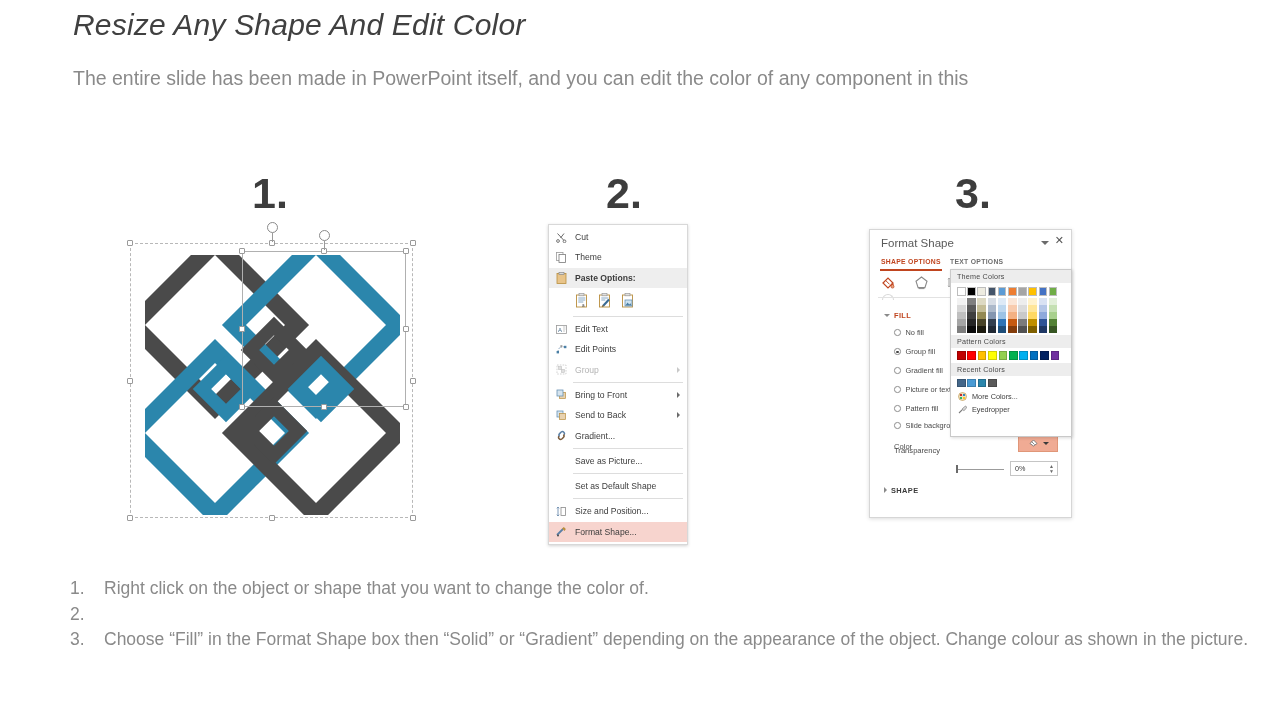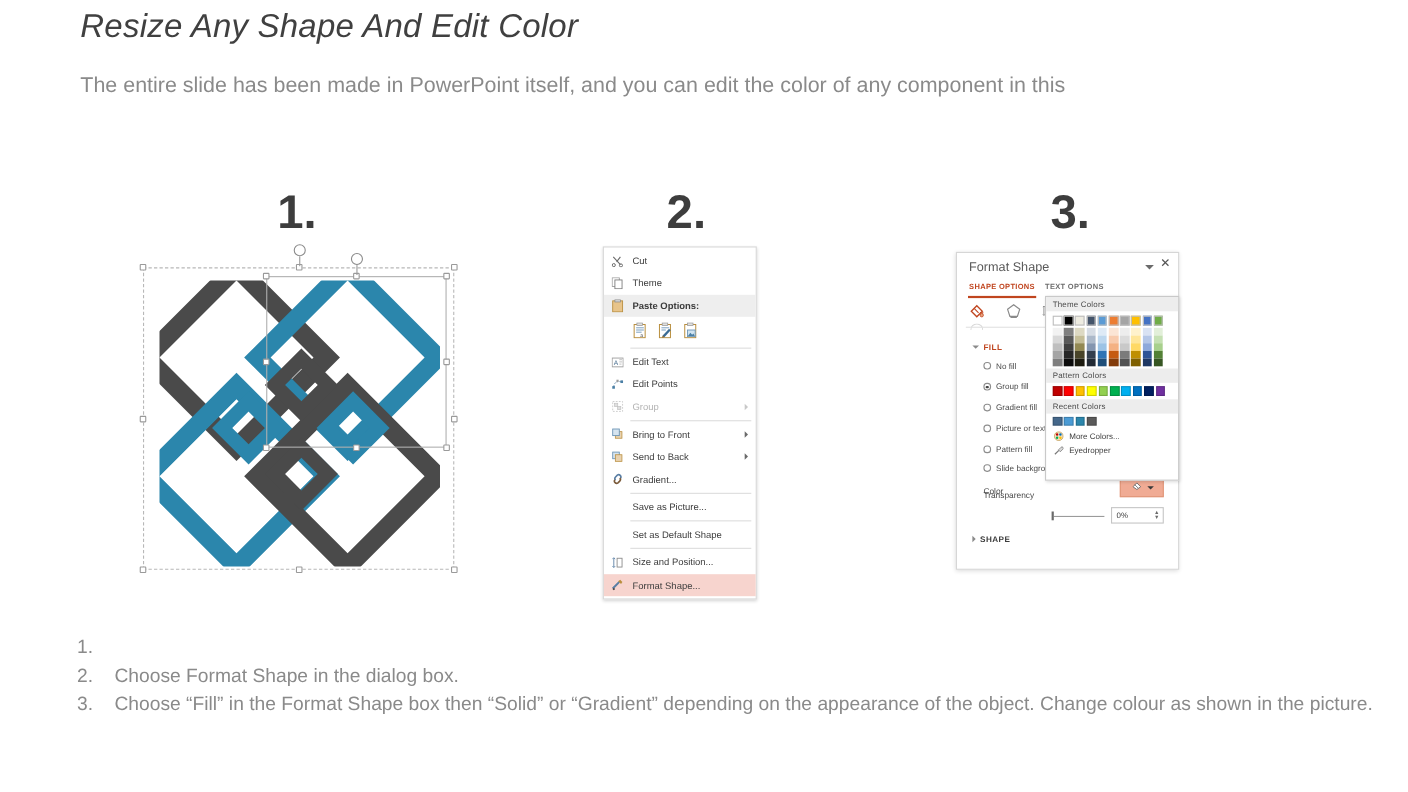--- a/index.html
+++ b/index.html
@@ -621,22 +621,22 @@
           </svg>
       </span>
       <span>Eyedropper</span>
     </div>
   </div>
 </div>
 
 <div id="instructions" style="position:absolute;left:70px;top:576px;width:1200px;">
   <div style="display:flex;font-size:17.5px;line-height:25.6px;color:#8a8a8a;margin-bottom:0px;">
     <span style="width:34px;flex:0 0 34px;">1.</span>
+    <span>Right click on the object or shape that you want to change the color of.</span>
   </div>
   <div style="display:flex;font-size:17.5px;line-height:25.6px;color:#8a8a8a;margin-bottom:0px;">
     <span style="width:34px;flex:0 0 34px;">2.</span>
-    <span>Choose Format Shape in the dialog box.</span>
   </div>
   <div style="display:flex;font-size:17.5px;line-height:25.6px;color:#8a8a8a;">
     <span style="width:34px;flex:0 0 34px;">3.</span>
     <span style="width:1166px;">Choose “Fill” in the Format Shape box then “Solid” or “Gradient” depending on the appearance of the object. Change colour as shown in the picture.</span>
   </div>
 </div>
 
 </body></html>

